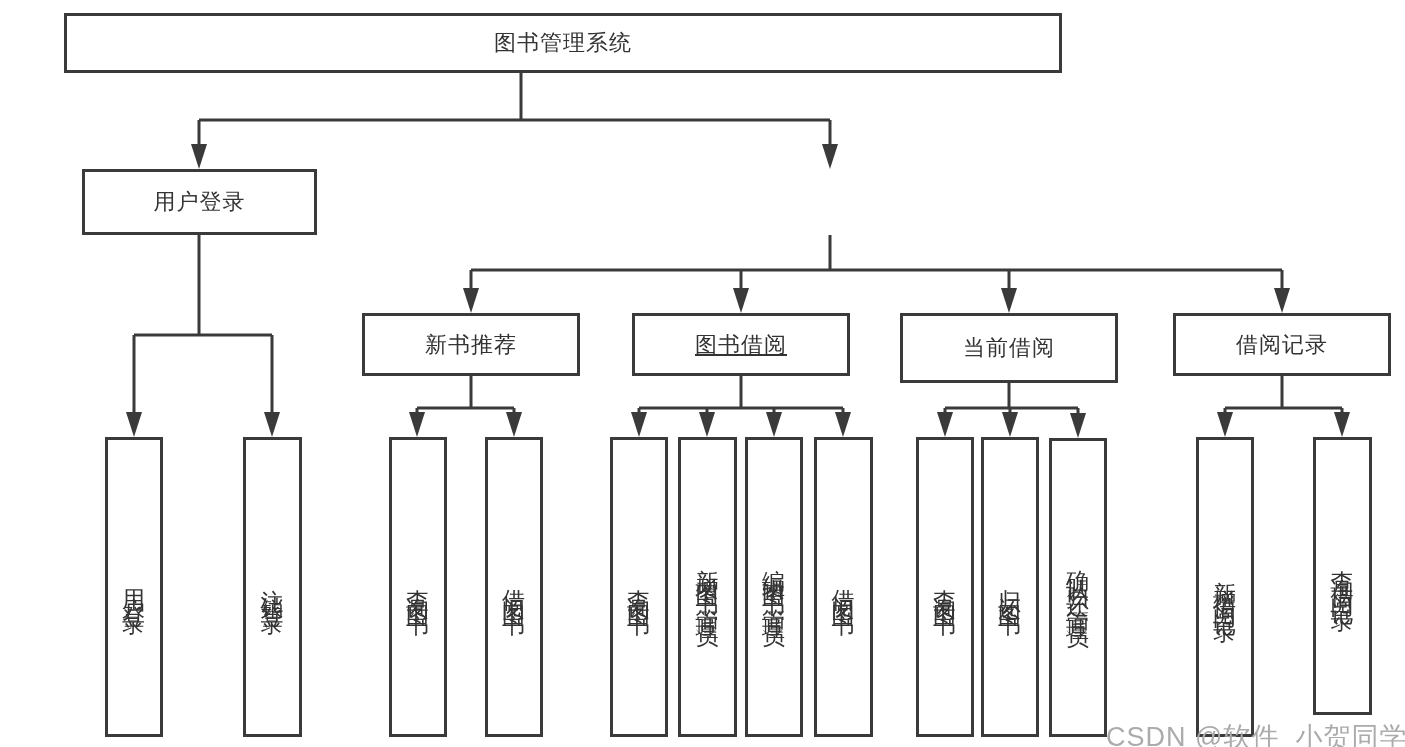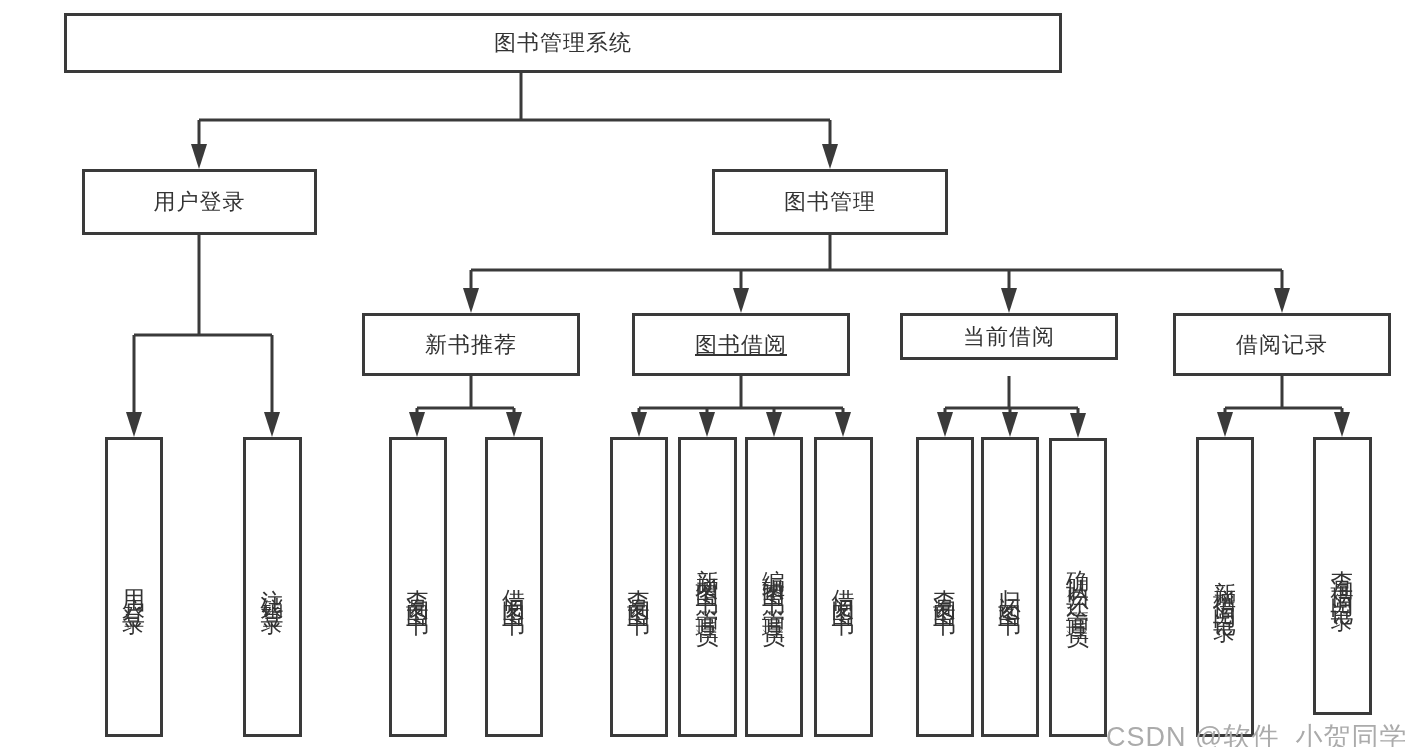--- a/index.html
+++ b/index.html
@@ -81,31 +81,28 @@
     </g>
   </svg>
 
   <div class="node" style="left:22px; top:13px; width:998px; height:60px;margin-left:42px;">
     <span>图书管理系统</span>
   </div>
 
   <div class="node" style="left:82px; top:169px; width:235px; height:66px;">
     <span>用户登录</span>
   </div>
-  <div class="node" style="left:712px; top:169px; width:236px; height:66px;">
-    <span>图书管理</span>
-  </div>
 
   <div class="node" style="left:362px; top:313px; width:218px; height:63px;text-align:center;">
     <span>新书推荐</span>
   </div>
   <div class="node" style="left:632px; top:313px; width:218px; height:63px;text-decoration:underline;">
     <span>图书借阅</span>
   </div>
-  <div class="node" style="left:900px; top:313px; width:218px; height:47px;">
+  <div class="node" style="left:900px; top:313px; width:218px; height:70px;">
     <span>当前借阅</span>
   </div>
   <div class="node" style="left:1173px; top:313px; width:218px; height:63px;">
     <span>借阅记录</span>
   </div>
 
   <div class="node leaf" style="left:105px; top:437px; width:58px; height:300px;">
     <span>用户登录</span>
   </div>
   <div class="node leaf" style="left:243px; top:437px; width:59px; height:300px;">

